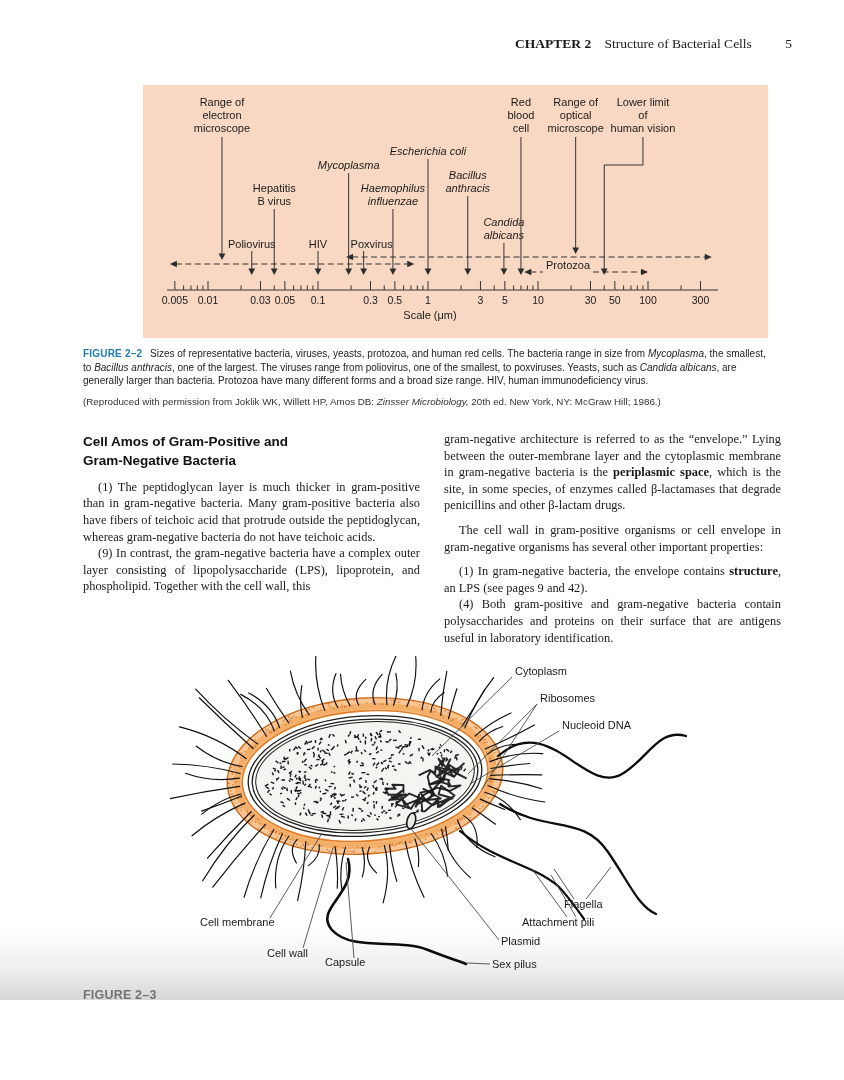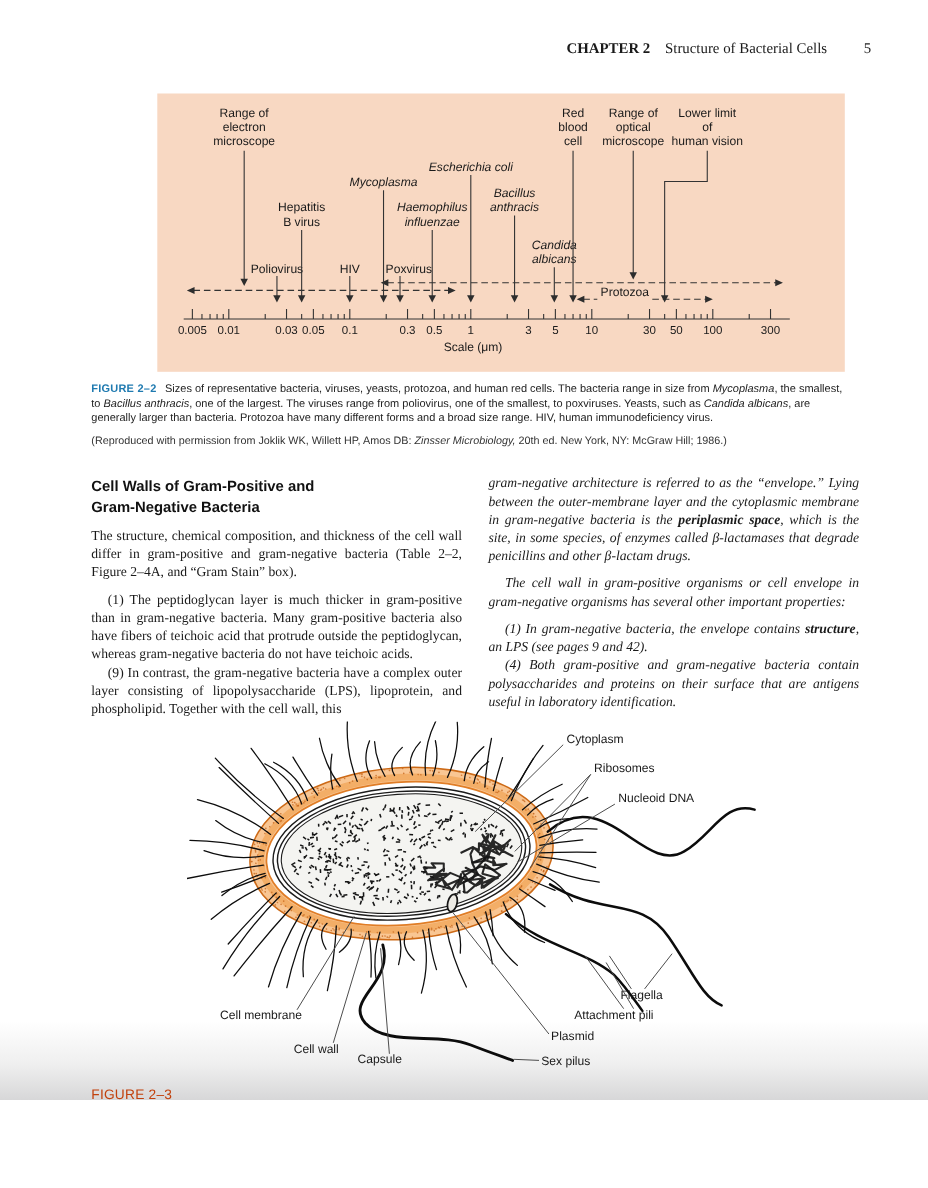--- a/index.html
+++ b/index.html
@@ -11,32 +11,32 @@
   .header .page-num{margin-left:30px;}
   .fig-panel{position:absolute;left:143px;top:85px;width:625px;height:253px;background:#f8d8c2;}
   .caption{position:absolute;left:83px;top:347px;width:692px;font-size:10px;line-height:1.35;
            color:#222;text-align:left;}
   .fig-label{color:#1f7ab0;font-weight:bold;letter-spacing:.2px;margin-right:5px;}
   .attribution{position:absolute;left:83px;top:396px;width:692px;font-size:9.8px;color:#333;}
   .seg-i{font-style:italic;}
   .seg-b{font-weight:bold;}
   .col{position:absolute;width:337px;}
   .col-left{left:83px;top:433px;}
-  .col-right{left:444px;top:431px;font-style:italic;}
+  .col-right{left:444px;top:431px;}
   .col h2{margin:0 0 8px 0;font-size:13.5px;font-weight:bold;line-height:1.4;color:#111;
           white-space:pre-line;font-family:"Liberation Sans",sans-serif;}
   .col p{margin:0;font-family:"Liberation Serif",serif;font-size:12.4px;line-height:1.34;
          text-align:justify;color:#1a1a1a;}
   .indent{text-indent:15px;}
   .gap-top{margin-top:8px !important;}
   .grad-band{position:absolute;left:0;top:928px;width:844px;height:72px;z-index:0;
              background:linear-gradient(180deg,#ffffff 0%,#efefef 55%,#d7d7d8 100%);}
   .cell-diagram{position:absolute;left:170px;top:656px;z-index:1;}
   .partial-fig{position:absolute;left:83px;top:988px;height:12px;overflow:hidden;z-index:1;
-               color:#c2410c;font-weight:normal;font-size:12.5px;letter-spacing:.2px;}
+               color:#737373;font-weight:bold;font-size:12.5px;letter-spacing:.2px;}
   .footer{position:absolute;left:0;top:1000px;width:844px;height:80px;background:#ffffff;z-index:2;}
   svg text{font-family:"Liberation Sans",sans-serif;}
 </style>
 </head>
 <body>
 
 <div id="page">
 
   <div class="header">
     <span class="ch-label">CHAPTER 2</span>
@@ -205,23 +205,22 @@
             <polygon points="457.8265990460759,183.5 464.62659904607585,183.5 461.2265990460759,190" fill="#2d2d2d"></polygon>
           </g>
         </g>
       </svg>
   </div>
 
   <div class="caption"><span class="fig-label">FIGURE 2–2</span><span> Sizes of representative bacteria, viruses, yeasts, protozoa, and human red cells. The bacteria range in size from </span><span class="seg-i">Mycoplasma</span><span>, the smallest, to </span><span class="seg-i">Bacillus anthracis</span><span>, one of the largest. The viruses range from poliovirus, one of the smallest, to poxviruses. Yeasts, such as </span><span class="seg-i">Candida albicans</span><span>, are generally larger than bacteria. Protozoa have many different forms and a broad size range. HIV, human immunodeficiency virus.</span></div>
   <div class="attribution"><span>(Reproduced with permission from Joklik WK, Willett HP, Amos DB: </span><span class="seg-i">Zinsser Microbiology,</span><span> 20th ed. New York, NY: McGraw Hill; 1986.)</span></div>
 
   <div class="col col-left">
-    <h2>Cell Walls of Gram-Positive and
+    <h2>Cell Amos of Gram-Positive and
 Gram-Negative Bacteria</h2>
-    <p>The structure, chemical composition, and thickness of the cell wall differ in gram-positive and gram-negative bacteria (Table 2–2, Figure 2–4A, and “Gram Stain” box).</p>
     <p class="indent gap-top">(1) The peptidoglycan layer is much thicker in gram-positive than in gram-negative bacteria. Many gram-positive bacteria also have fibers of teichoic acid that protrude outside the peptidoglycan, whereas gram-negative bacteria do not have teichoic acids.</p>
     <p class="indent">(9) In contrast, the gram-negative bacteria have a complex outer layer consisting of lipopolysaccharide (LPS), lipoprotein, and phospholipid. Together with the cell wall, this</p>
   </div>
 
   <div class="col col-right">
     <p><span>gram-negative architecture is referred to as the “envelope.” Lying between the outer-membrane layer and the cytoplasmic membrane in gram-negative bacteria is the </span><span class="seg-b">periplasmic space</span><span>, which is the site, in some species, of enzymes called β-lactamases that degrade penicillins and other β-lactam drugs.</span></p>
     <p class="indent gap-top">The cell wall in gram-positive organisms or cell envelope in gram-negative organisms has several other important properties:</p>
     <p class="indent gap-top"><span>(1) In gram-negative bacteria, the envelope contains </span><span class="seg-b">structure</span><span>, an LPS (see pages 9 and 42).</span></p>
     <p class="indent">(4) Both gram-positive and gram-negative bacteria contain polysaccharides and proteins on their surface that are antigens useful in laboratory identification.</p>
   </div>

